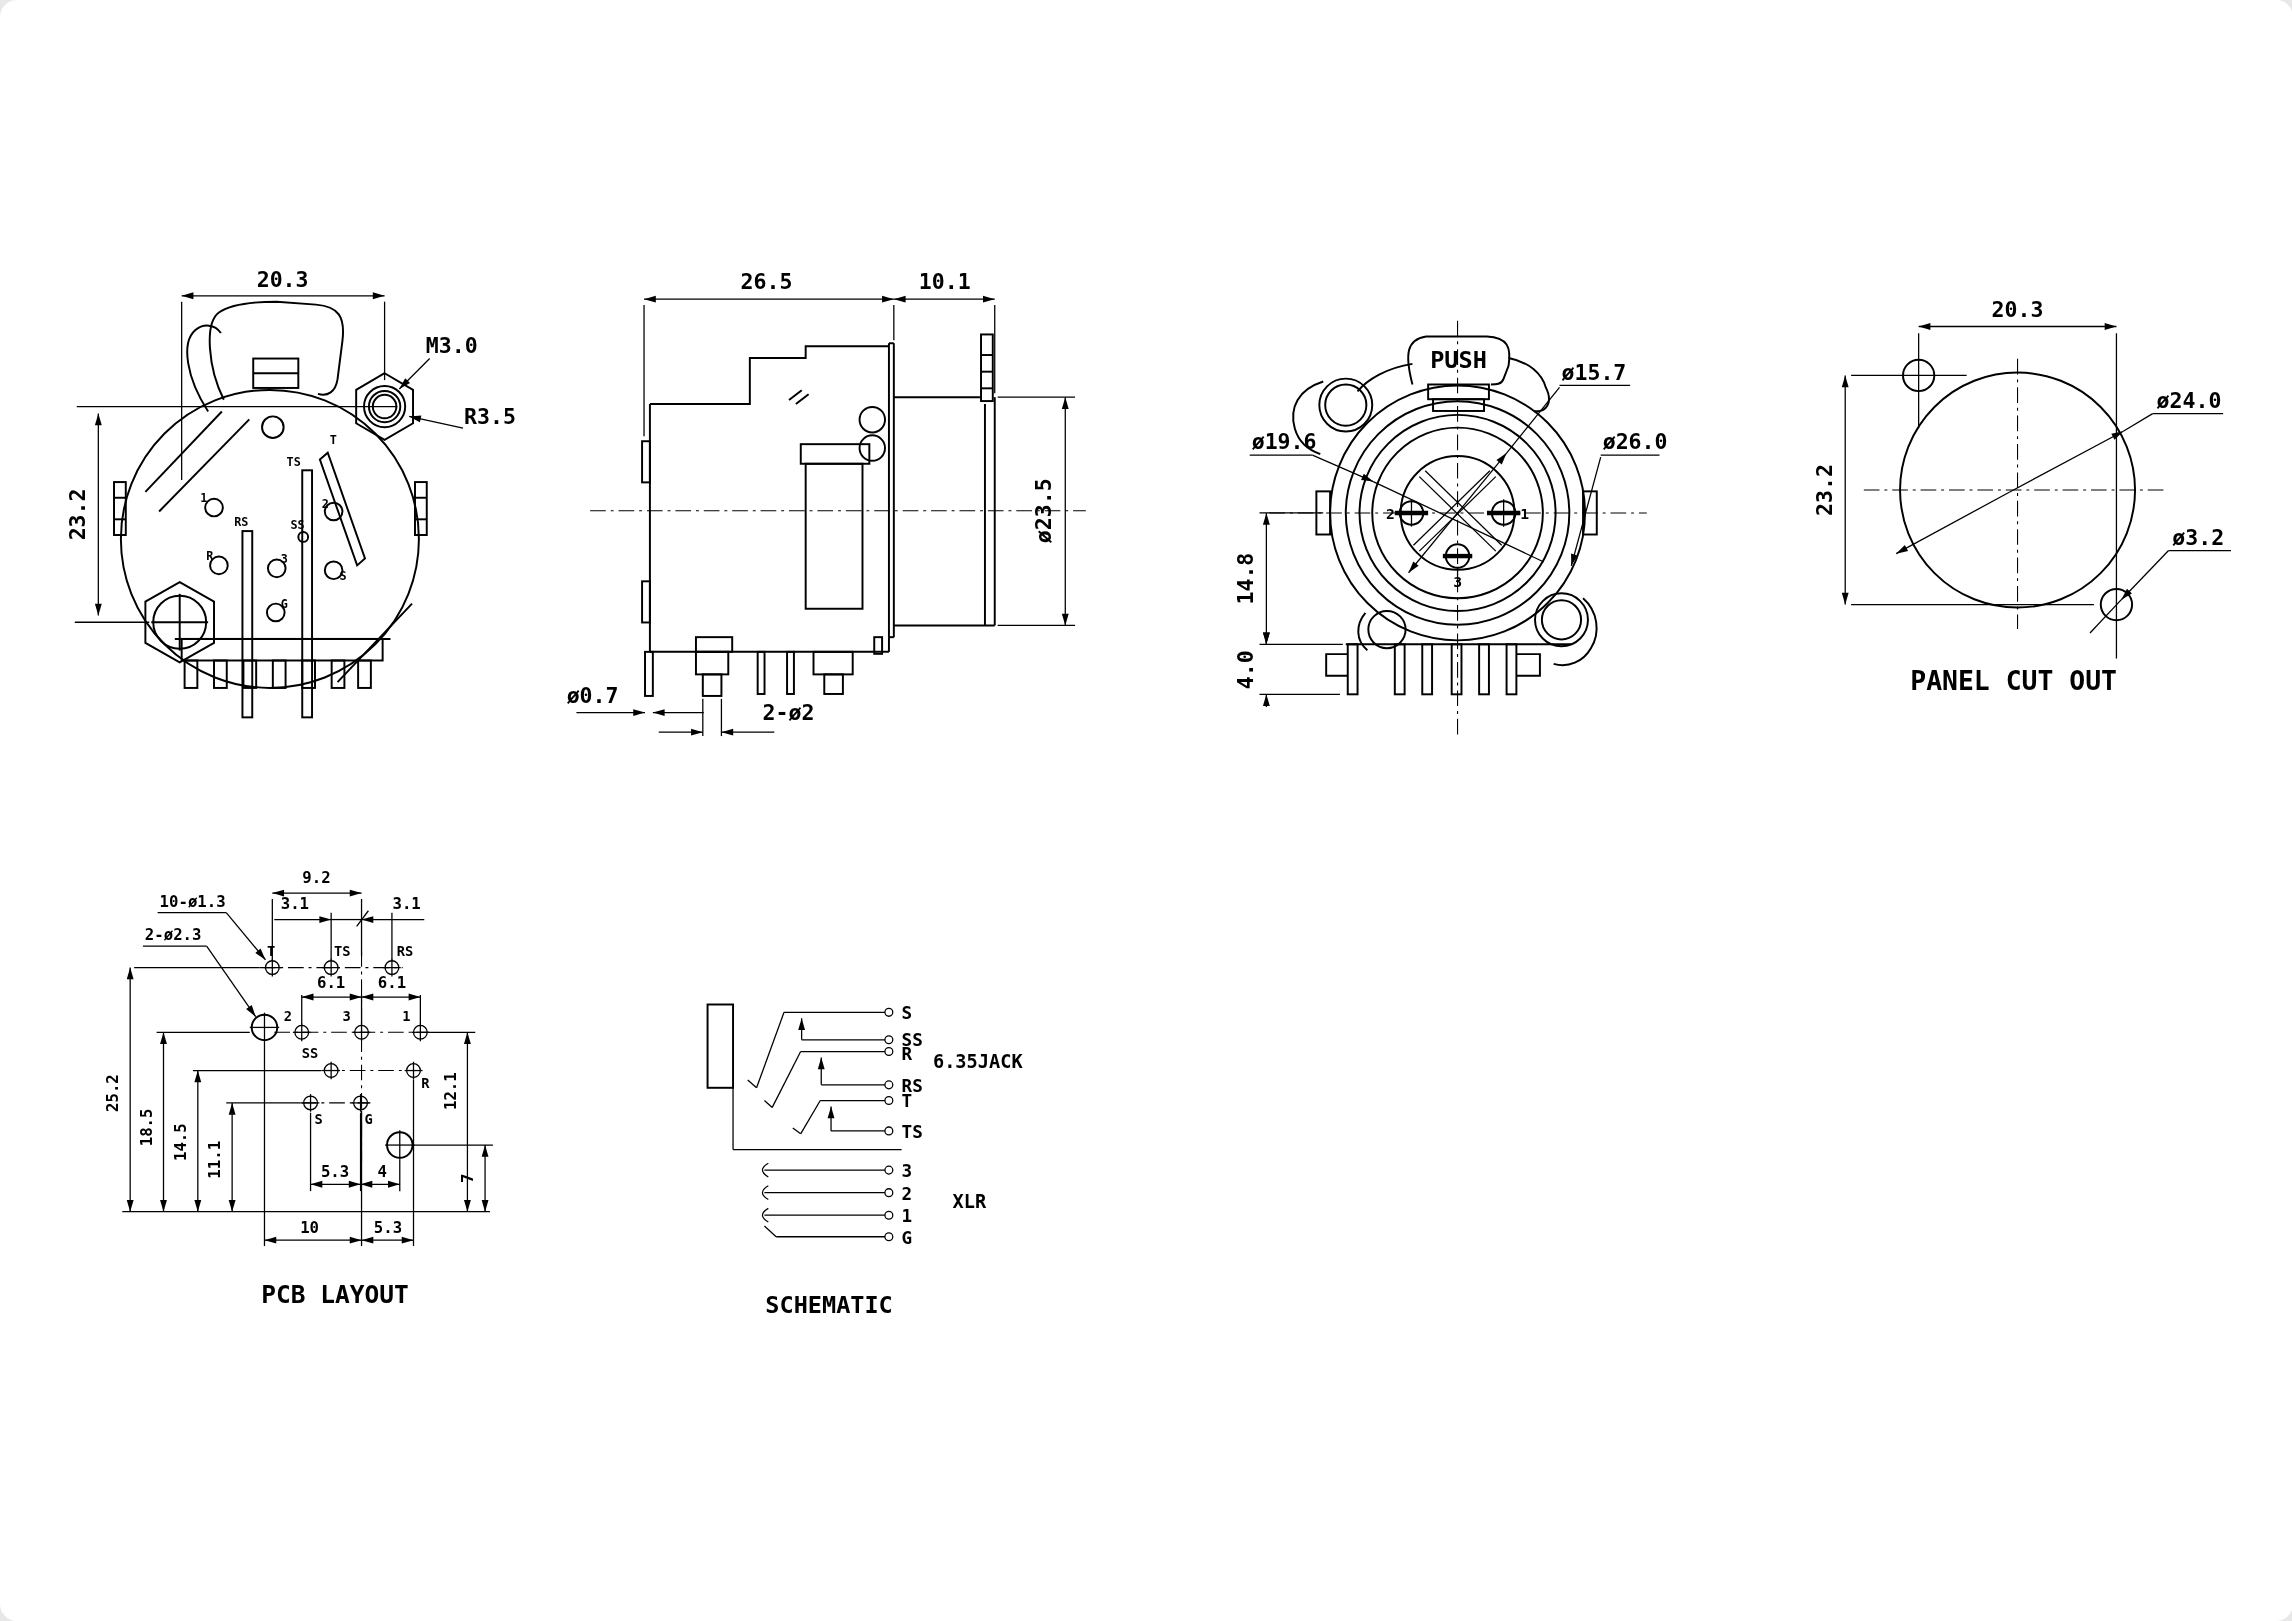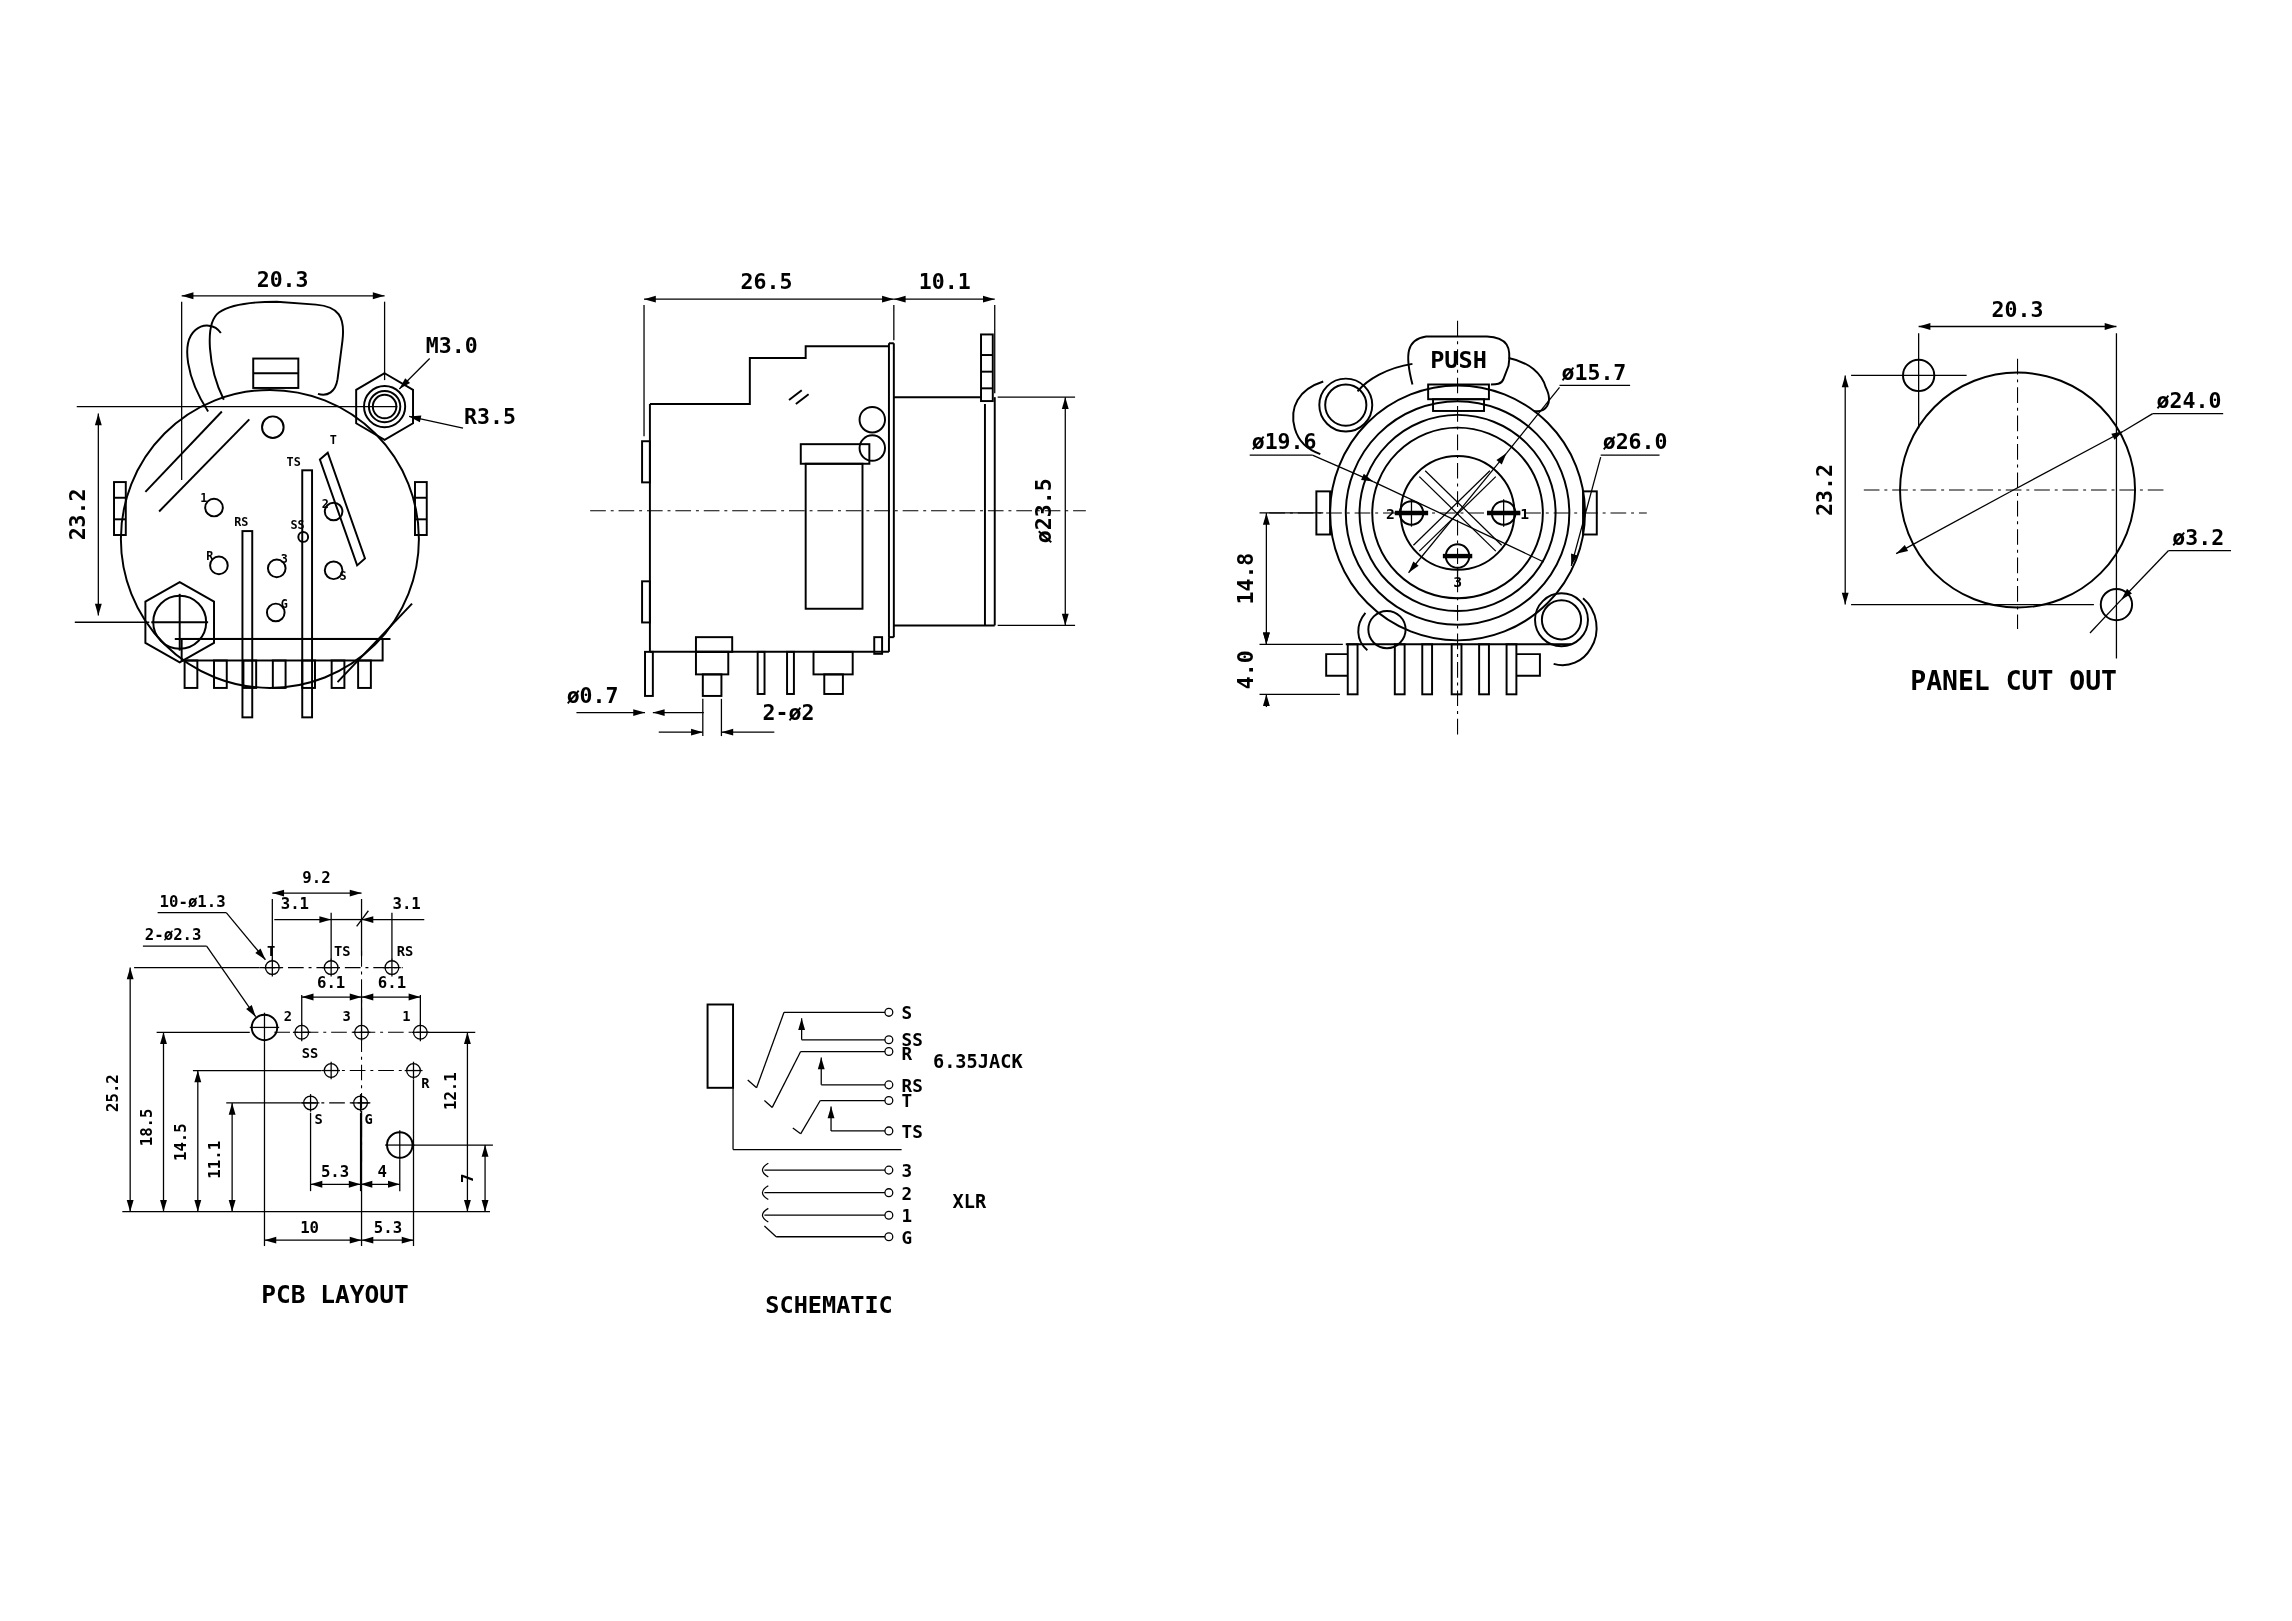--- a/index.html
+++ b/index.html
@@ -1,17 +1,17 @@
 <!DOCTYPE html>
 <html><head>
 <meta charset="utf-8">
 <style>
   html,body{margin:0;padding:0;background:#e8e8e8;}
   #sheet{position:relative;width:2293px;height:1621px;background:#ffffff;overflow:hidden;
-         font-family:"DejaVu Sans Mono",monospace;}
+         font-family:"DejaVu Sans Mono",monospace;border-radius:17px;}
   svg.view{position:absolute;overflow:visible;}
   
   .o{fill:none;stroke:#000;stroke-width:2;}
   
   .t{fill:none;stroke:#000;stroke-width:1.3;}
   
   .cl{fill:none;stroke:#000;stroke-width:1.1;stroke-dasharray:16 5 3 5;}
   
   .b4{fill:none;stroke:#000;stroke-width:4.5;}
   text{fill:#000;font-family:"DejaVu Sans Mono",monospace;font-weight:700;font-size:22px;}

